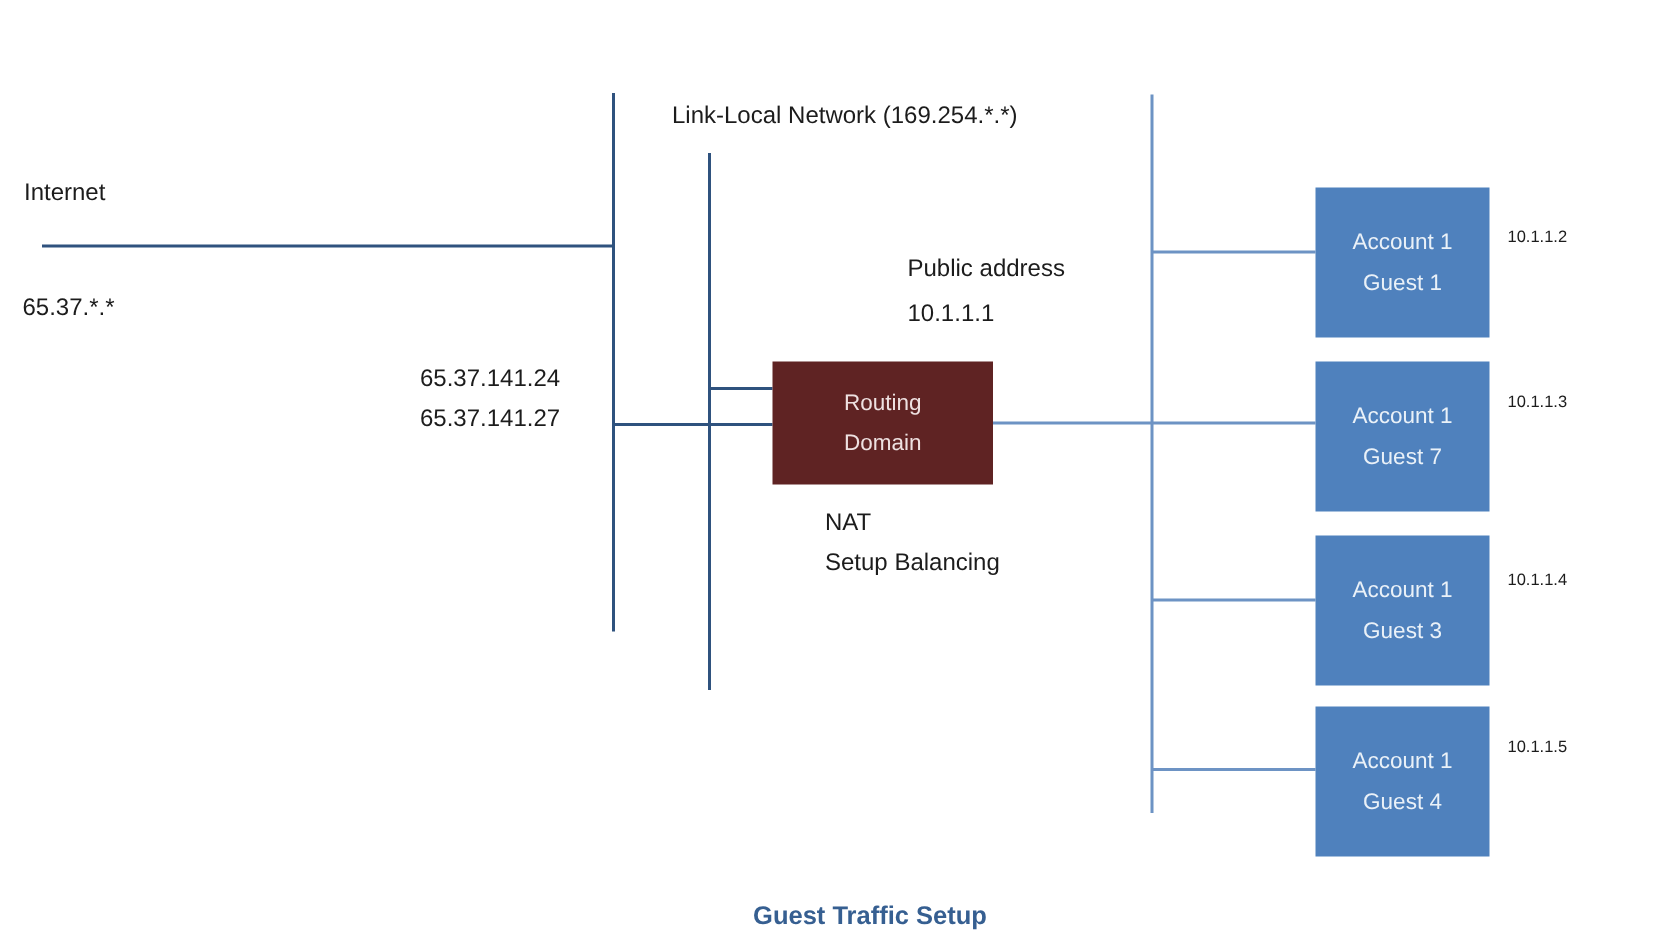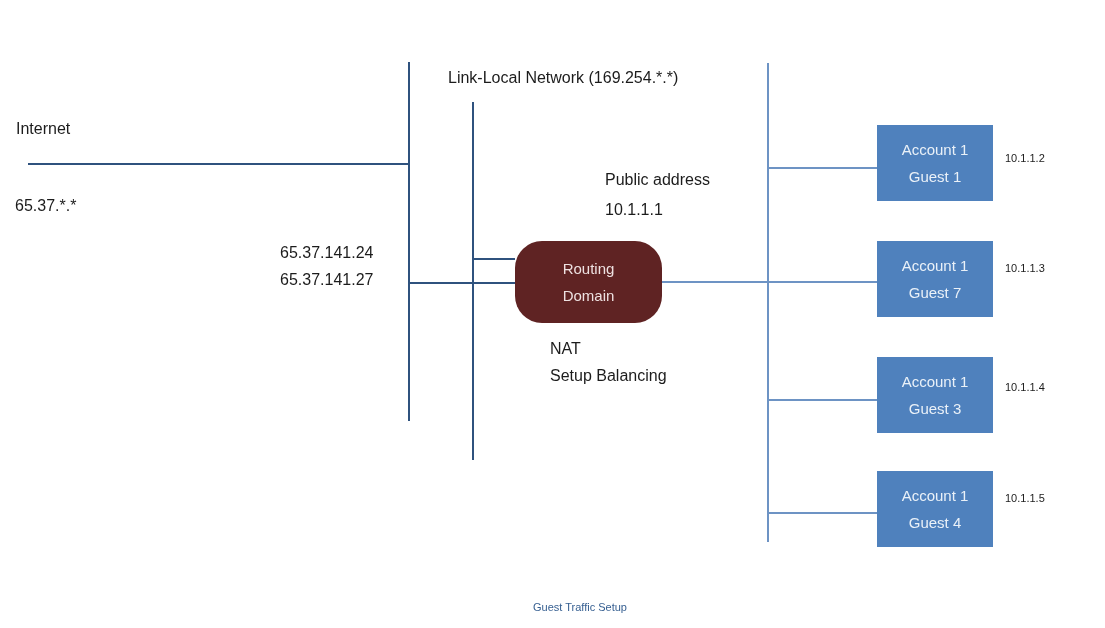--- a/index.html
+++ b/index.html
@@ -25,32 +25,31 @@
     position:absolute;
     display:flex;flex-direction:column;
     align-items:center;justify-content:center;
     text-align:center;
     font-size:15px;line-height:27px;
   }
   .routing-box{
     left:515px;top:241px;width:147px;height:82px;
     background:var(--routing-box-fill,#5f2323);
     color:#eee1e1;
-    border-radius:27px;
   }
   .guest-box{
-    left:877px;width:116px;height:76px;
+    left:877px;width:116px;height:100px;
     background:var(--guest-box-fill,#4f81bd);
     color:#eaf1f8;
   }
   .ip-lbl{position:absolute;left:1005px;font-size:11px;white-space:nowrap;}
   .caption{
     position:absolute;left:430px;top:601px;width:300px;
     text-align:center;
-    font-size:11px;font-weight:normal;
+    font-size:17px;font-weight:bold;
     color:var(--caption-color,#365f91);
   }
 </style>
 </head>
 <body>
 
 <div class="canvas">
 
   <span class="lbl" style="left:448px;top:68px;">Link-Local Network (169.254.*.*)</span>
 

